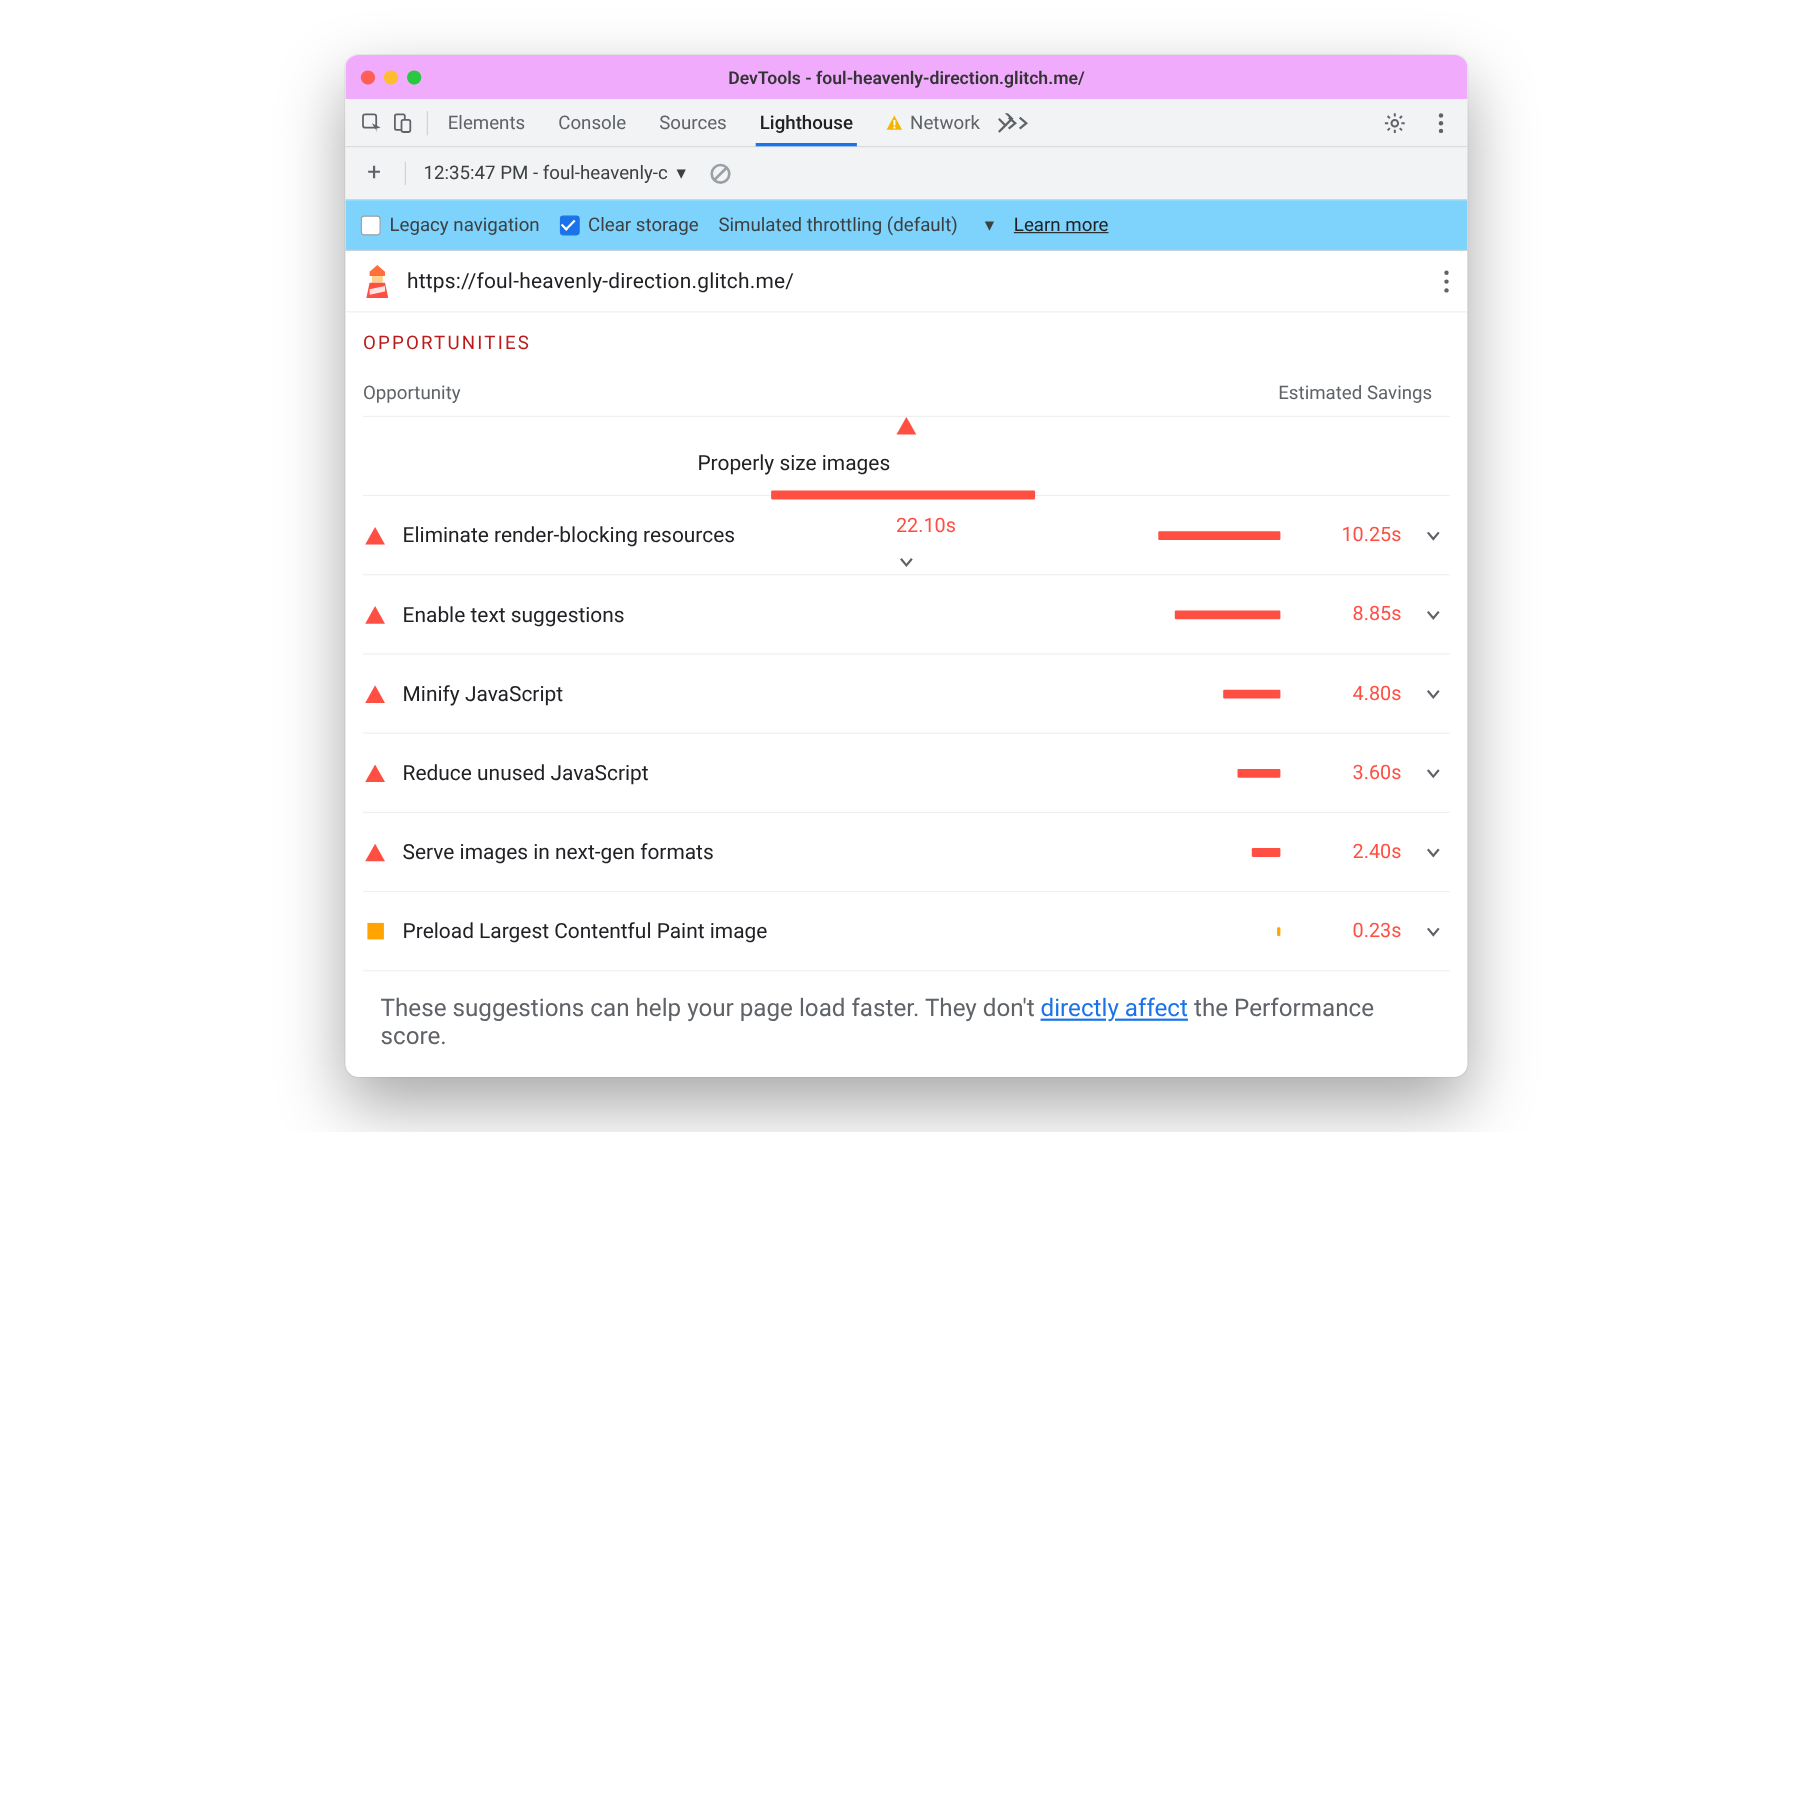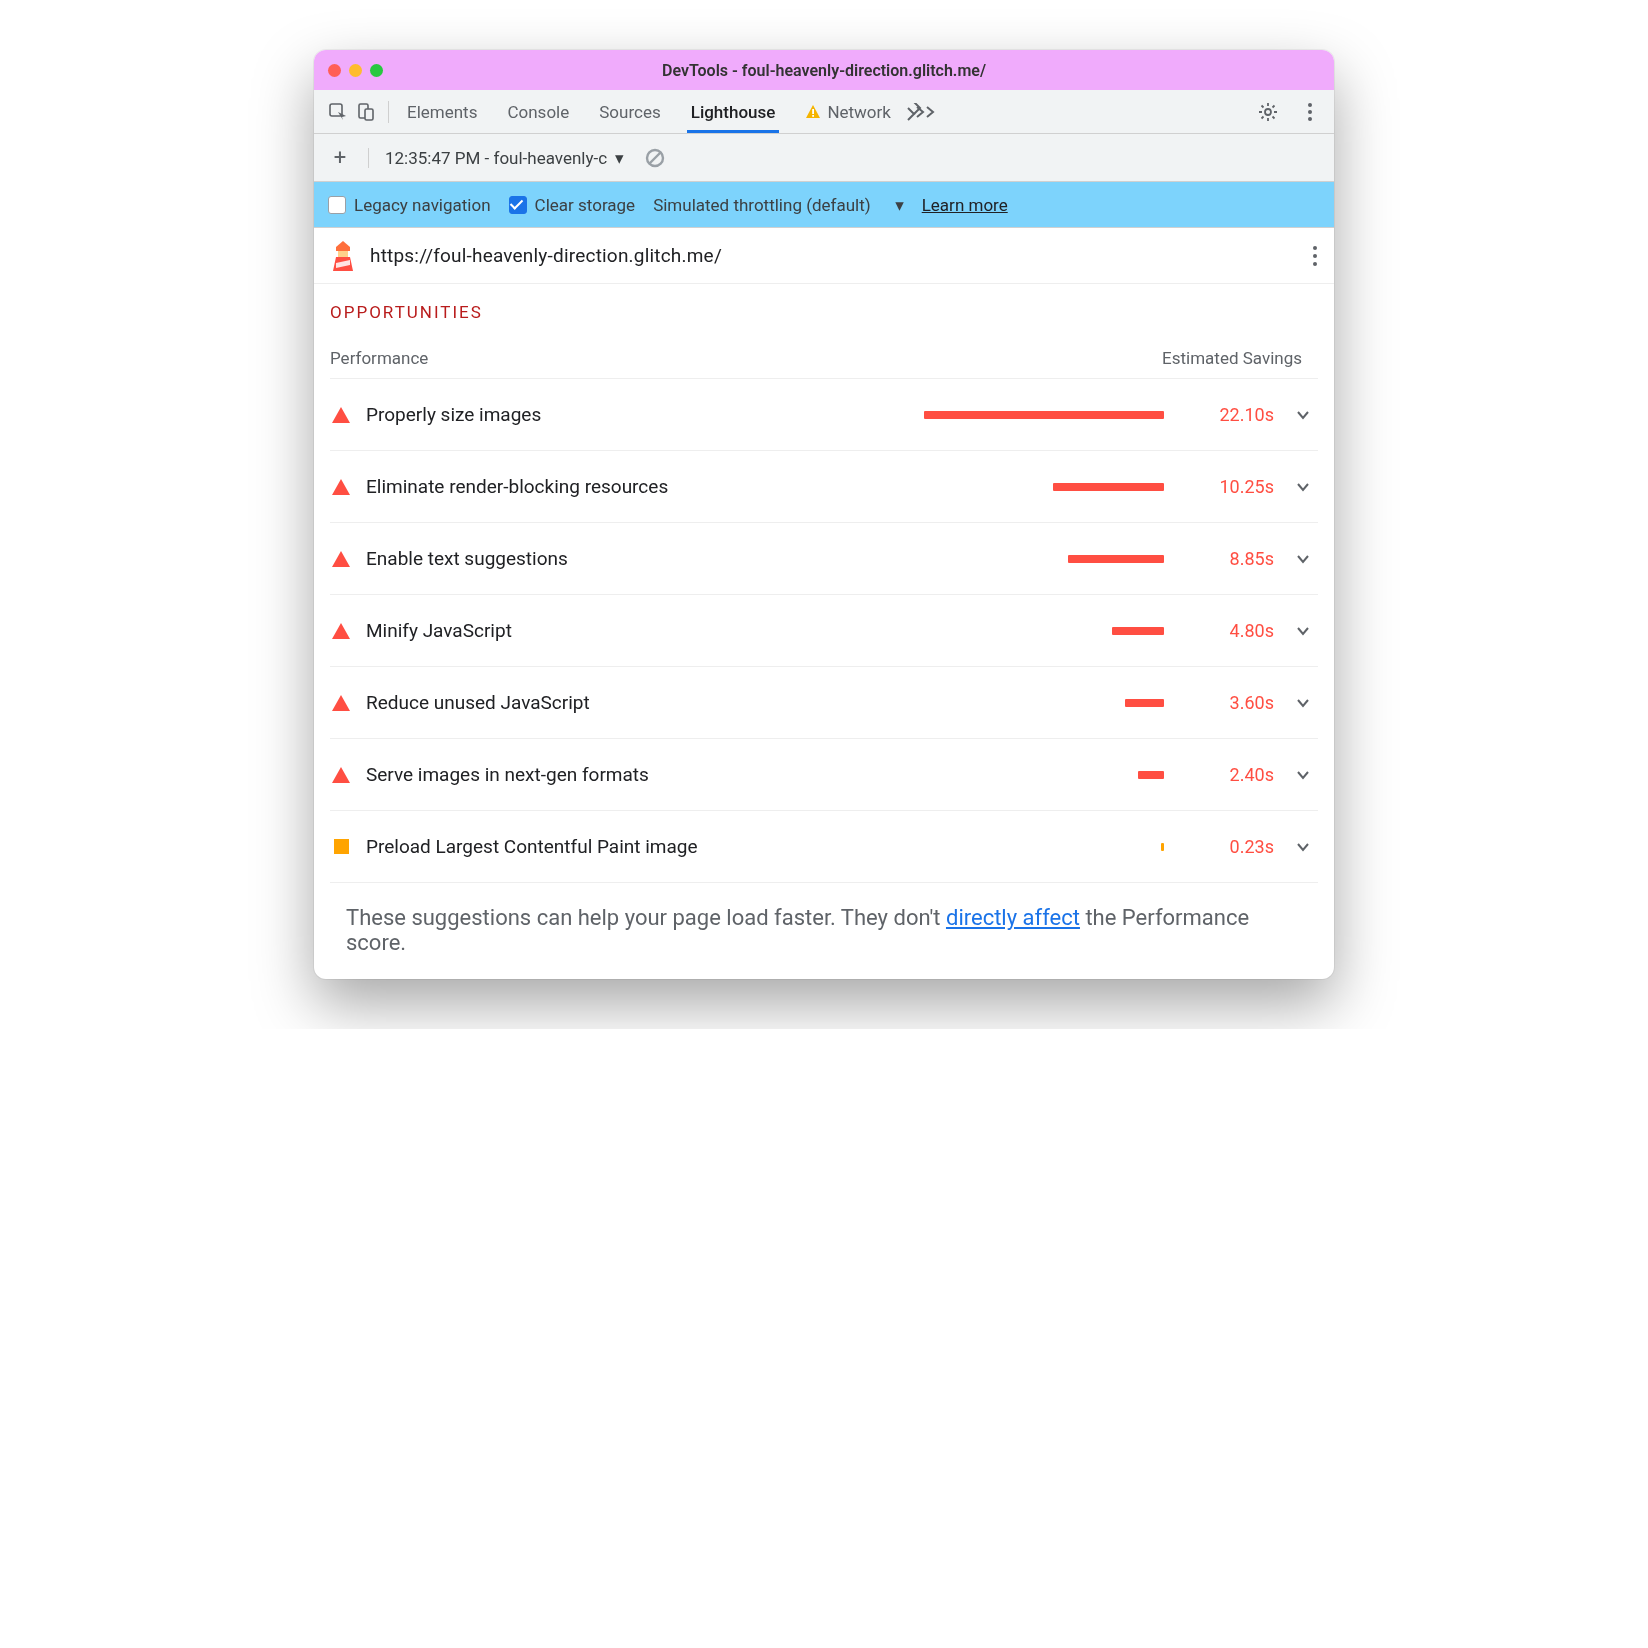--- a/index.html
+++ b/index.html
@@ -114,21 +114,21 @@
   }
   .cols-header .c-left { flex:1; }
   .cols-header .c-right { text-align:right; width:240px; padding-right:16px;}
   .opps { padding: 0 16px; }
   .opp-row {
     display:flex; align-items:center;
     border-top:1px solid #eee;
     height: 72px;
     gap: 14px;
   }
-  .opp-row:first-child { border-top:1px solid #eee; }
+  .opp-row:first-child { border-top:1px solid #eee;flex-direction:column; }
   .sev { width:22px; display:flex; justify-content:center;}
   .tri-red { width:0;height:0;border-left:9px solid transparent;border-right:9px solid transparent;border-bottom:16px solid #ff4e42; }
   .sq-orange { width:15px; height:15px; background:#ffa400; }
   .opp-label { font-size:19px; color:#202124; flex:0 0 auto; width:380px;}
   .bar-area { flex:1; display:flex; align-items:center; justify-content:flex-end; padding-right:6px;}
   .bar { height:8px; background:#ff4e42; border-radius:1px; }
   .bar.orange { background:#ffa400; }
   .savings { width:90px; text-align:right; font-size:18px; color:#ff4e42; font-variant-numeric: tabular-nums;}
   .caret { width:30px; color:#5f6368; display:flex; justify-content:center;}
   .footer-note {
@@ -259,21 +259,21 @@
           <circle cx="3" cy="3" r="2" fill="#5f6368"></circle>
           <circle cx="3" cy="11" r="2" fill="#5f6368"></circle>
           <circle cx="3" cy="19" r="2" fill="#5f6368"></circle>
         </svg>
     </span>
   </div>
 
   <div class="section-title">OPPORTUNITIES</div>
 
   <div class="cols-header">
-    <div class="c-left">Performance</div>
+    <div class="c-left">Opportunity</div>
     <div class="c-right">Estimated Savings</div>
   </div>
 
   <div class="opps" id="opps">
       <div class="opp-row">
         <span class="sev">
           <span class="tri-red"></span>
         </span>
         <span class="opp-label">Properly size images</span>
         <span class="bar-area">

